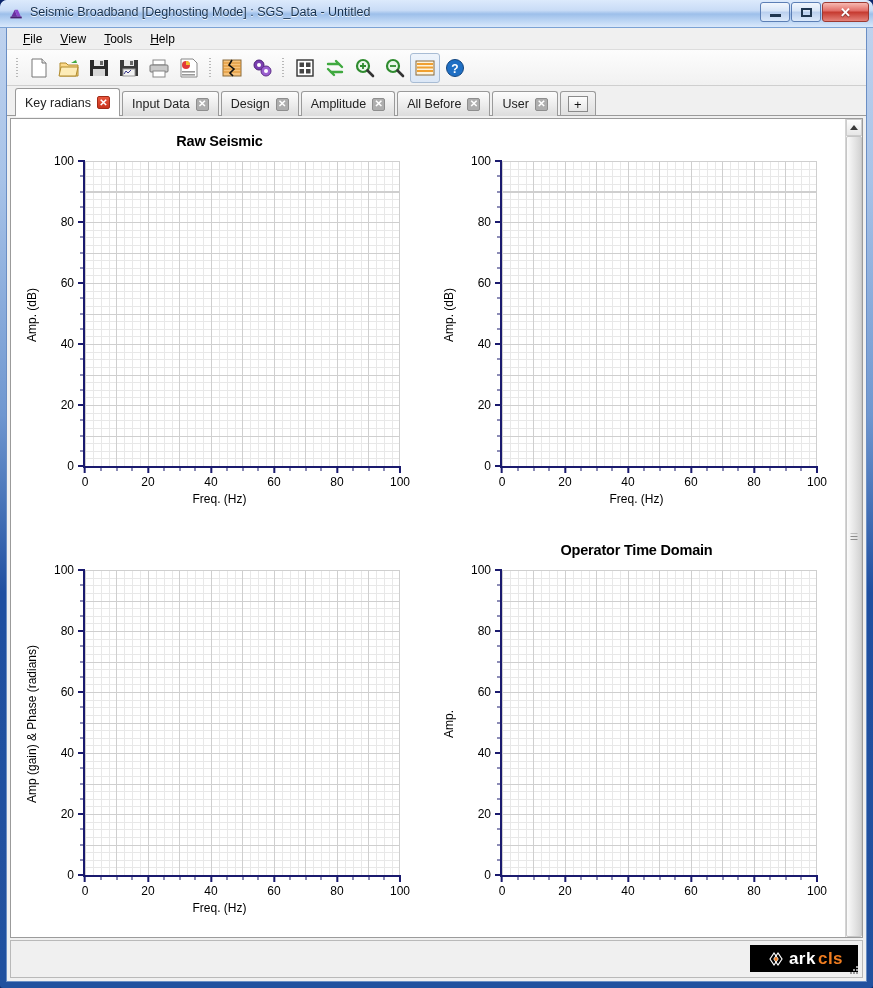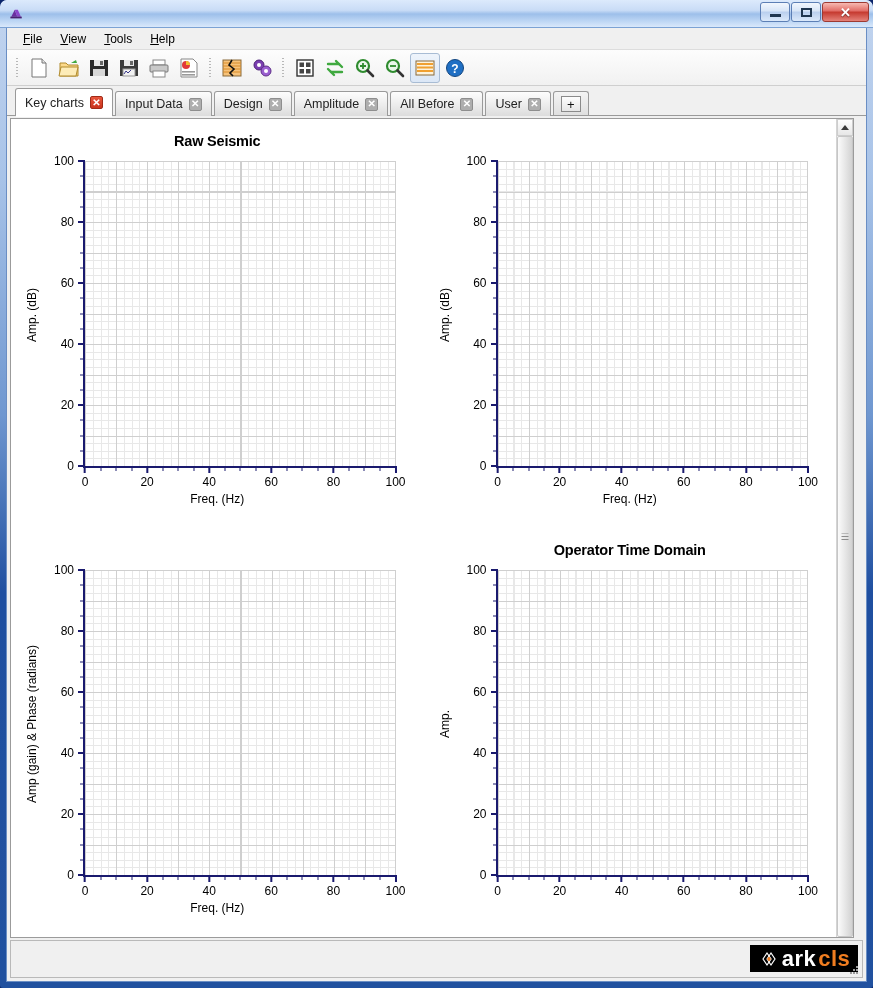--- a/index.html
+++ b/index.html
@@ -179,21 +179,21 @@
     width: 20px; height: 16px;
     border: 1px solid #8a8a8a;
     background: linear-gradient(to bottom, #fdfdfd, #e6e6e6);
     display: flex; align-items: center; justify-content: center;
     font-size: 13px; line-height: 1; color: #111;
   }
 
   
   .panel-wrap {
     flex: 1;
-    margin: 2px 12px 0 3px;
+    margin: 2px 3px 0 3px;
     background: #fff;
     border: 1px solid #9b9b9b;
     display: flex;
     overflow: hidden;
     position: relative;
   }
   .charts-area {
     flex: 1;
     background: #fff;
     position: relative;
@@ -312,39 +312,40 @@
     margin: 2px 3px 3px 3px;
     border: 1px solid #b9b9b9;
   }
   .logo {
     position: absolute; right: 4px; top: 4px;
     height: 27px; width: 108px;
     background: #000;
     display: flex; align-items: center; justify-content: center;
     gap: 2px;
   }
-  .logo .word { font-size: 22px; font-weight: bold; letter-spacing: 0.5px; text-align: right; }
+  .logo .word { font-size: 17px; font-weight: bold; letter-spacing: 0.5px; text-align: right; }
   .logo .ark { color: #fff; }
   .logo .cls { color: #f07d20; }
   .grip-corner {
     position: absolute; right: 2px; bottom: 1px;
     width: 12px; height: 12px;
   }
 </style>
 </head>
 <body>
 
 <div class="window">
 
   <div class="titlebar">
     <svg class="title-icon" viewBox="0 0 16 16">
       <path d="M2 11 L6 3 L9 11 Z" fill="#6b2fa0"></path>
       <path d="M6 3 L9 11 L13 11 L9.5 3 Z" fill="#8a46c9"></path>
       <rect x="1" y="11" width="13" height="2" fill="#4a2070"></rect>
     </svg>
+    <div class="title-text">Seismic Broadband [Deghosting Mode] : SGS_Data - Untitled</div>
     <div class="wbtns">
       <div class="wbtn">
         <div class="glyph">
             <div class="min-glyph"></div>
           </div>
       </div>
       <div class="wbtn">
         <div class="glyph">
             <div class="max-glyph"></div>
           </div>
@@ -479,21 +480,21 @@
       <div class="tb-btn">
         <svg width="22" height="22" viewBox="0 0 22 22">
           <circle cx="11" cy="11" r="8.5" fill="#1f6fc4" stroke="#12457f"></circle>
           <text x="11" y="16" font-size="12" font-weight="bold" fill="#fff" text-anchor="middle" font-family="Liberation Sans, sans-serif">?</text>
         </svg>
       </div>
     </div>
 
     <div class="tabstrip">
       <div class="tab active">
-        <span>Key charts</span>
+        <span>Key radians</span>
         <span class="tab-close">✕</span>
       </div>
       <div class="tab">
         <span>Input Data</span>
         <span class="tab-close">✕</span>
       </div>
       <div class="tab">
         <span>Design</span>
         <span class="tab-close">✕</span>
       </div>

